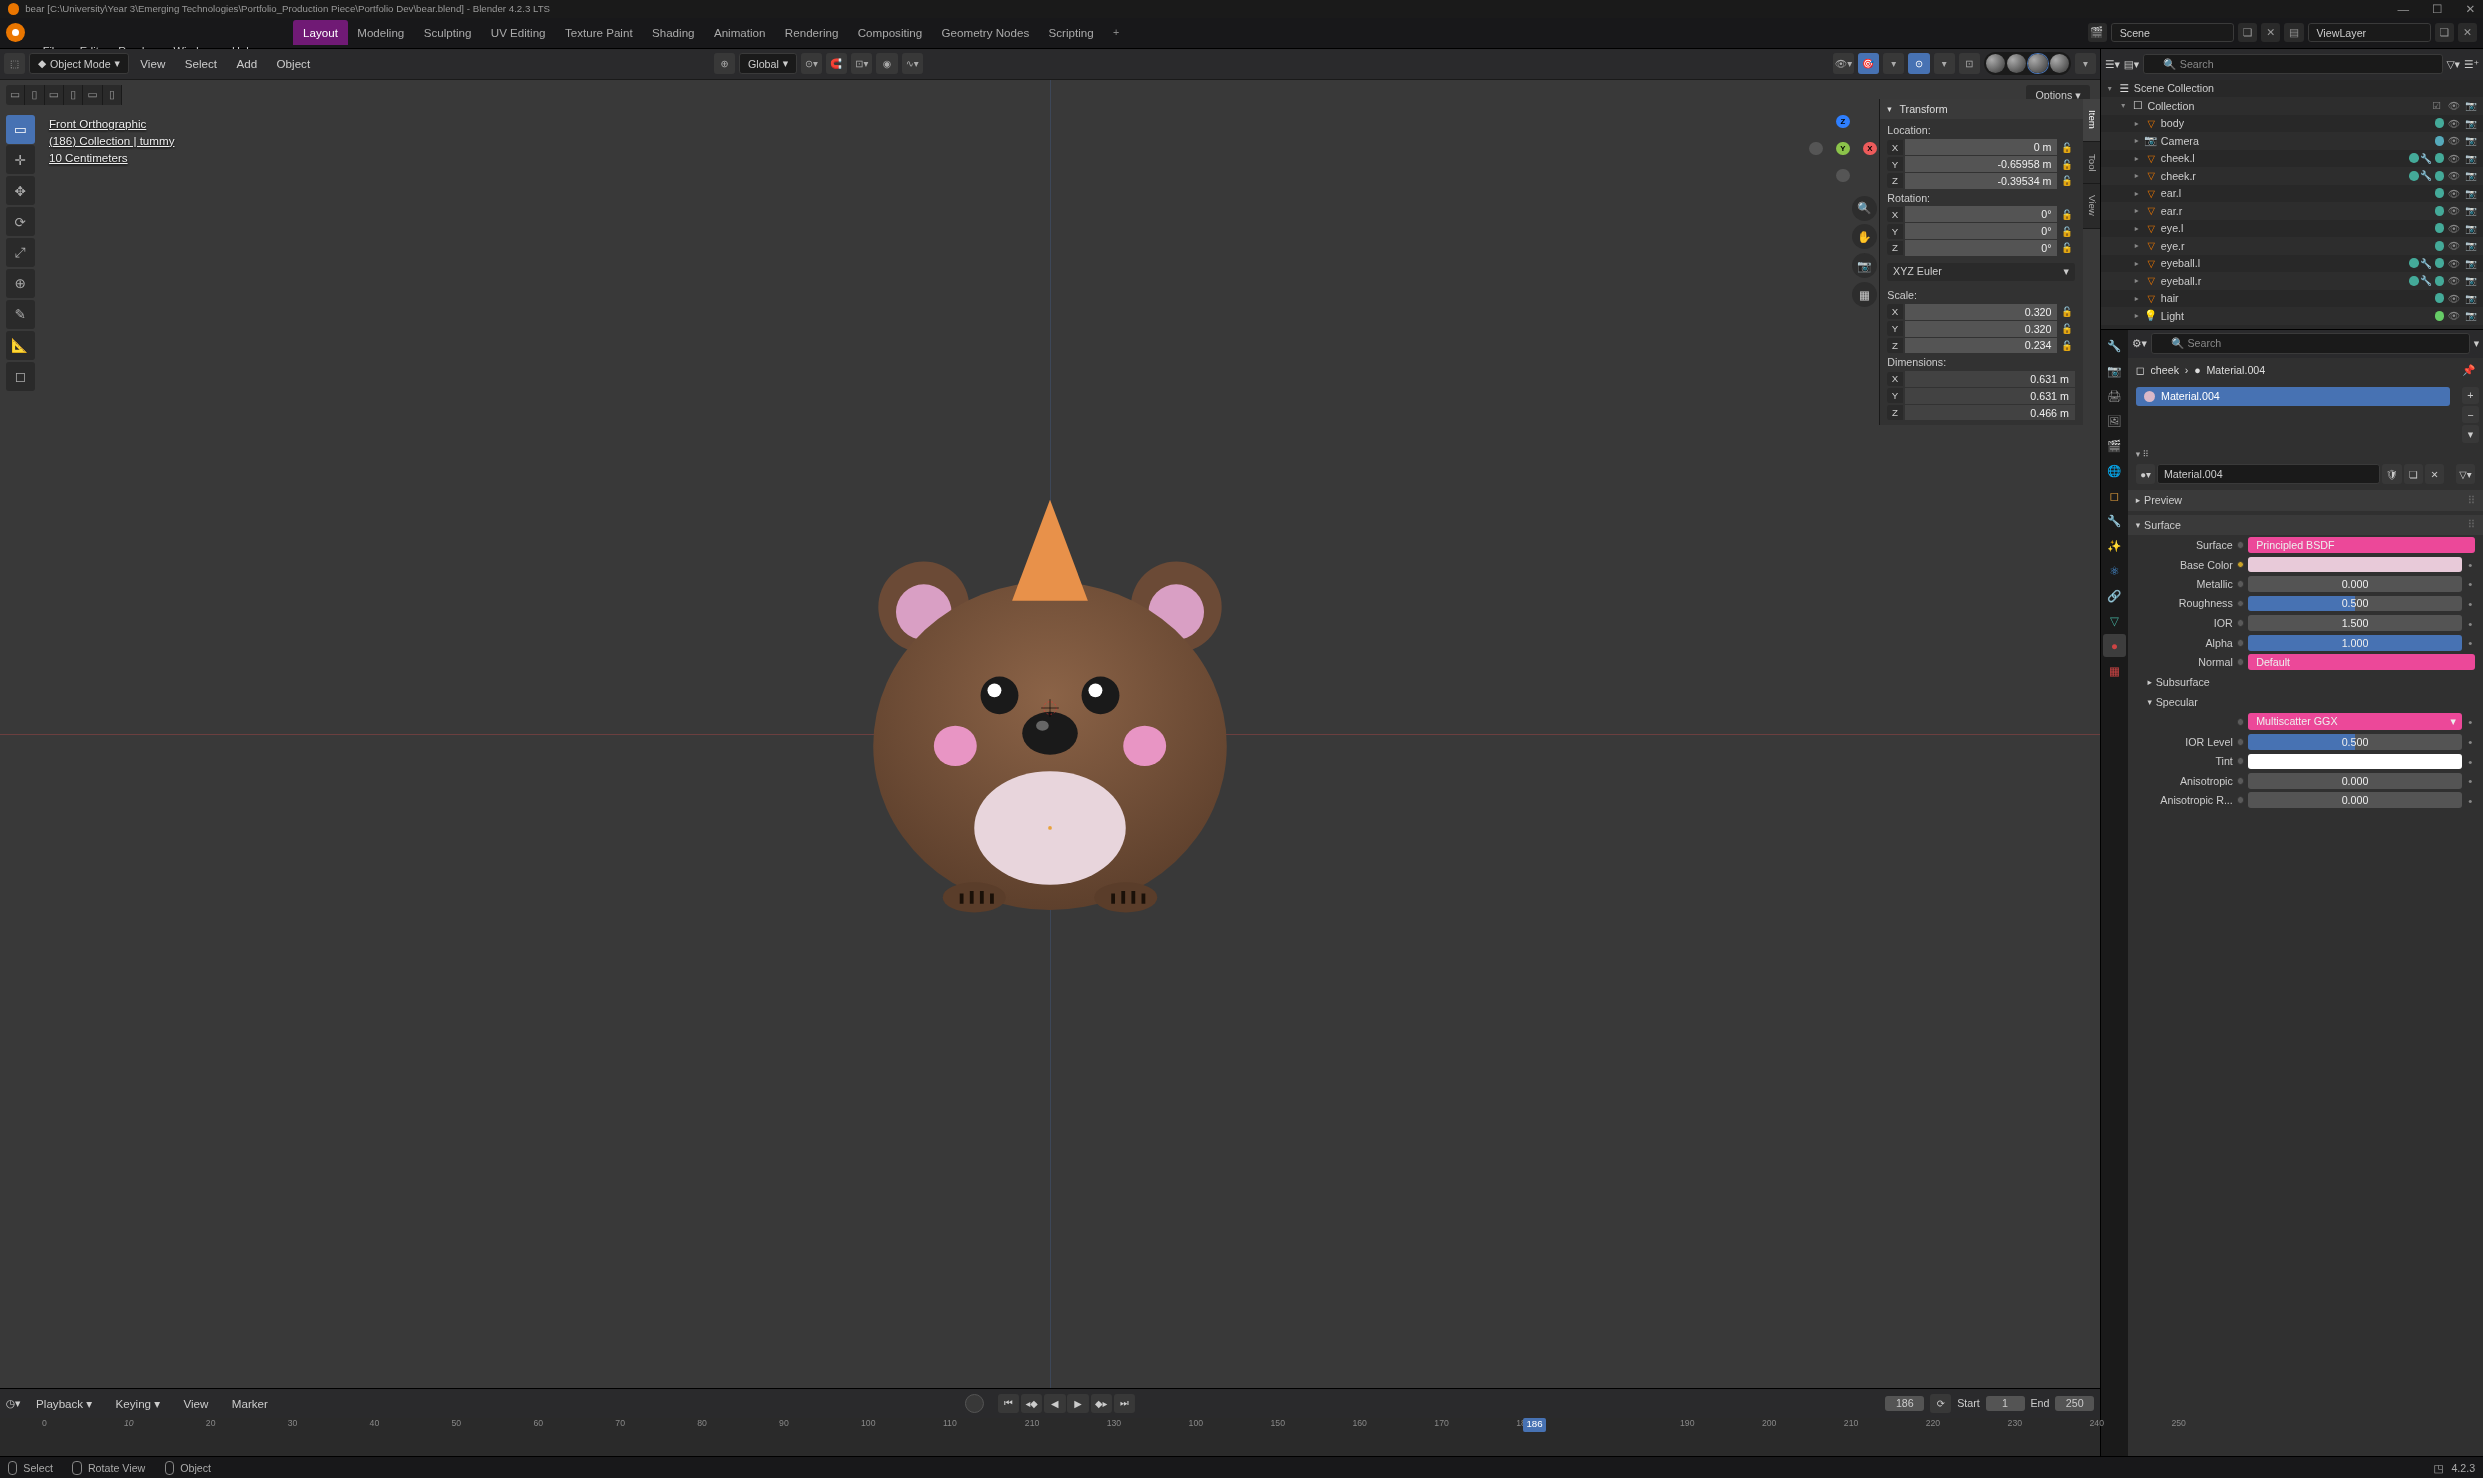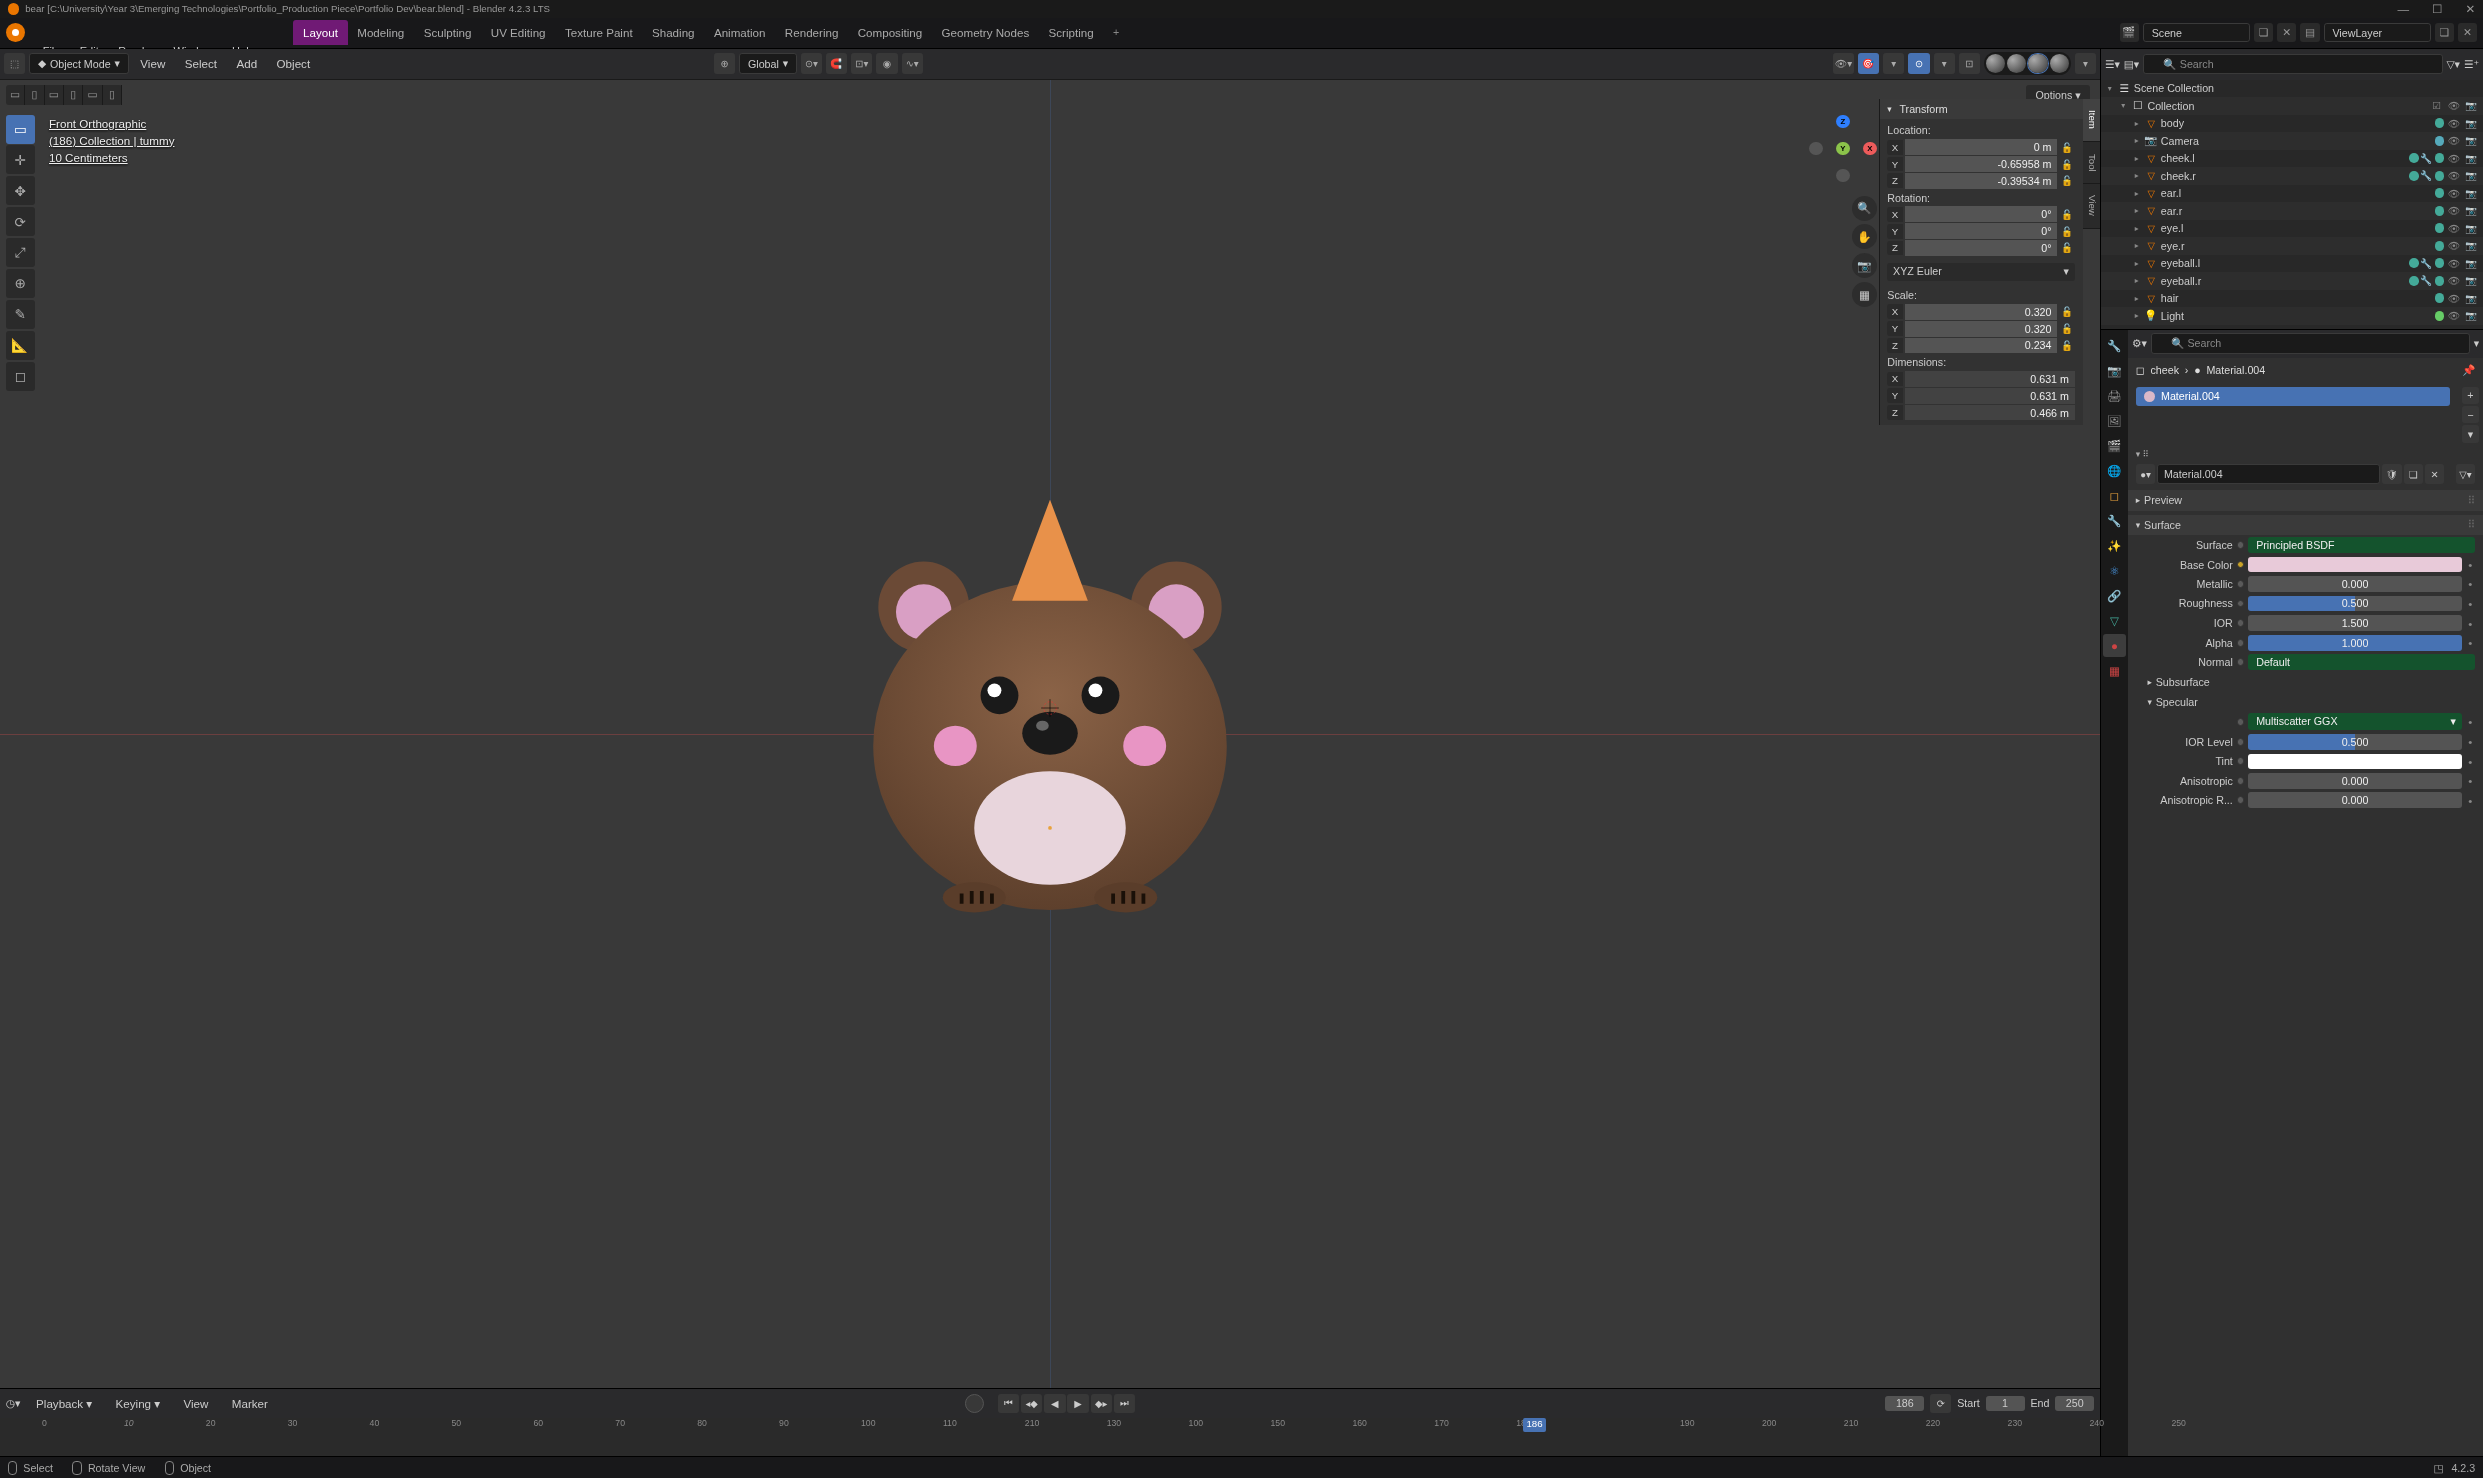--- a/index.html
+++ b/index.html
@@ -13,21 +13,21 @@
 
 .topmenu { height: 31px; background: #18181a; display: flex; align-items: center; padding: 0 5.8px; border-bottom:1px solid #000; }
 .topmenu .logo { width:19.4px; height:19.4px; background:#ea7600; border-radius:50%; margin-right:7.8px; display:flex; align-items:center; justify-content:center; }
 .topmenu .logo::after { content:""; width:7.8px; height:7.8px; background:#fff; border-radius:50%; }
 .topmenu .menu-item { padding: 5.8px 9.7px; color:#ccc; cursor:pointer; font-size:11px;margin-top:36px; }
 .topmenu .tabs { display:flex; margin-left:29px; }
 .topmenu .tab { padding:5.8px 9.7px; color:#aaa; cursor:pointer; font-size:11.6px; border-radius:2.9px 2.9px 0 0; }
 .topmenu .tab.active { background:#701a75; color:#fff; }
 .topmenu .tab-add { padding:5.8px 9.7px; color:#888; cursor:pointer; }
 .topmenu .right { margin-left:auto; display:flex; align-items:center; gap:3.9px; }
-.topmenu .scene-input, .topmenu .layer-input { background:#1a1a1a; border:1px solid #3a3a3a; padding:2.9px 7.8px; color:#ccc; border-radius:2.9px; font-size:10.7px; width:107px; }
+.topmenu .scene-input, .topmenu .layer-input { background:#1a1a1a; border:1px solid #3a3a3a; padding:2.9px 7.8px; color:#ccc; border-radius:2.9px; font-size:10.7px; width:123px; }
 .topmenu .icon-btn { width:19.4px; height:19.4px; background:#2a2a2a; border-radius:2.9px; display:flex; align-items:center; justify-content:center; color:#999; cursor:pointer; }
 
 
 .main { flex:1; display:flex; min-height:0; }
 
 
 .viewport-col { flex:1; display:flex; flex-direction:column; min-width:0; }
 
 
 .vp-header { height:31px; background:#2a2a2c; display:flex; align-items:center; padding:0 3.9px; gap:3.9px; border-bottom:1px solid #1a1a1a; }
@@ -127,21 +127,21 @@
 .prop-section-head .grip { margin-left:auto; color:#666; }
 .prop-row { display:flex; align-items:center; padding:1.9px 7.8px; gap:3.9px; }
 .prop-row .label { width:97px; text-align:right; font-size:10.7px; color:#ccc; }
 .prop-row .dot { width:7.8px; height:7.8px; border-radius:50%; background:#5a5a5a; border:1px solid #333; }
 .prop-row .dot.yellow { background:#c9a227; }
 .prop-row .value { flex:1; background:#545454; padding:1.9px 5.8px; text-align:center; font-size:10.7px; border-radius:2.9px; color:#eee; }
 .prop-row .value.slider { background:linear-gradient(to right,#4772b3 50%,#545454 50%); }
 .prop-row .value.full { background:#4772b3; }
 .prop-row .value.color { background:#e8cad9; height:15.5px; }
 .prop-row .value.white { background:#fff; height:15.5px; }
-.prop-row .value.drop { background:#14532d; text-align:left; padding-left:7.8px; display:flex; justify-content:space-between; }
+.prop-row .value.drop { background:#ec4899; text-align:left; padding-left:7.8px; display:flex; justify-content:space-between; }
 .prop-row .menu-dot { width:9.7px; color:#888; text-align:center; font-size:11.6px; }
 .small-tri { font-size:8.7px; color:#aaa; padding:1.9px 7.8px; cursor:pointer; }
 
 
 .timeline { height:68px; background:#232323; border-top:1px solid #000; display:flex; flex-direction:column; }
 .tl-header { height:29px; background:#2a2a2c; display:flex; align-items:center; padding:0 5.8px; gap:7.8px; }
 .tl-header .menu-item { padding:3.9px 7.8px; font-size:11.6px; cursor:pointer; color:#ccc; }
 .tl-header .center { position:absolute; left:50%; transform:translateX(-50%); display:flex; gap:1.9px; align-items:center; }
 .tl-header .play-btn { width:21.3px; height:19.4px; background:#383838; border-radius:2.9px; display:flex; align-items:center; justify-content:center; cursor:pointer; font-size:9.7px; color:#ccc; }
 .tl-header .right { margin-left:auto; display:flex; align-items:center; gap:5.8px; font-size:10.7px; }

